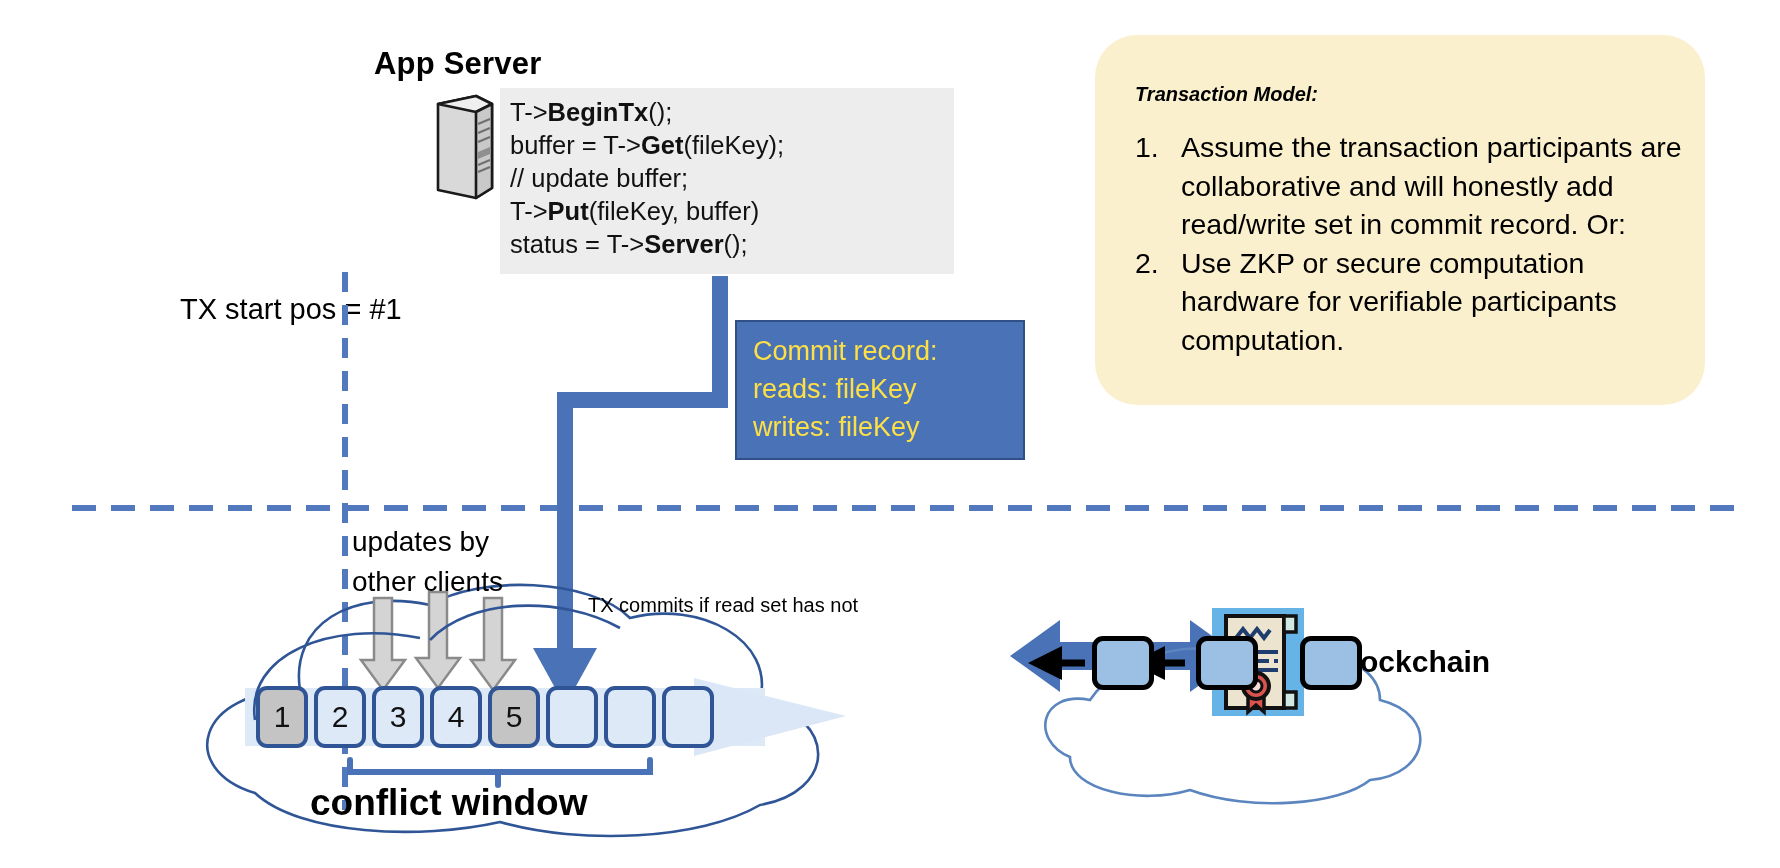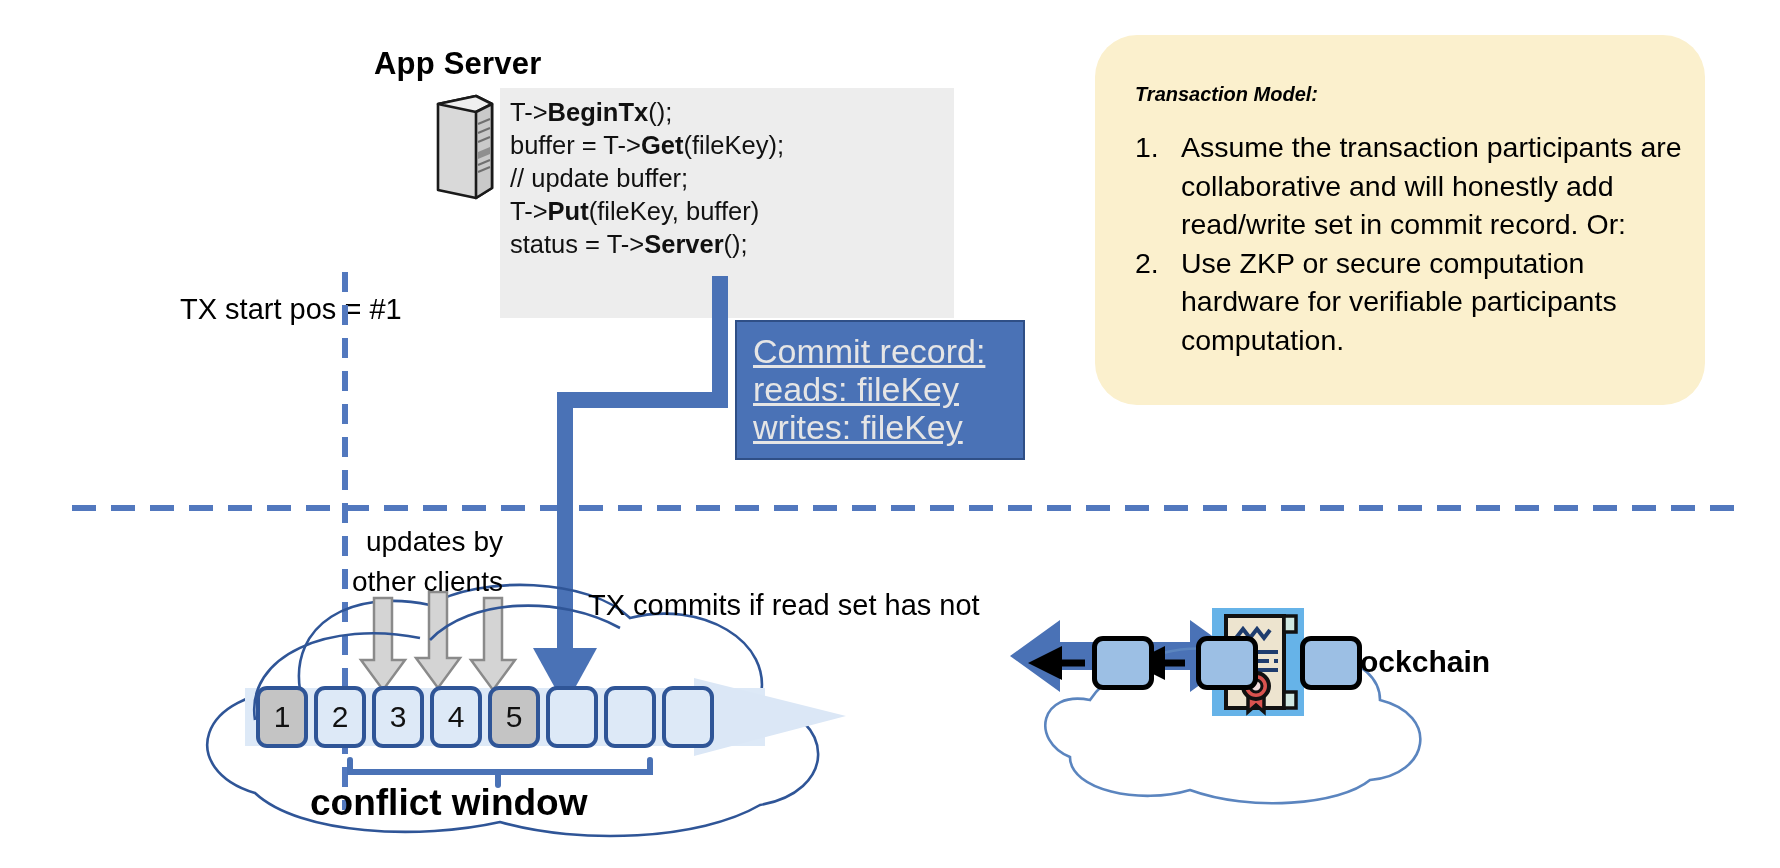--- a/index.html
+++ b/index.html
@@ -14,21 +14,21 @@
   .abs{position:absolute;}
 
   
   #app-server-title{
     left:360px;top:46px;
     font-size:31px;font-weight:bold;letter-spacing:.2px;margin-left:14px;
   }
   #server-icon{left:430px;top:92px;width:70px;height:110px;}
 
   #code-box{
-    left:500px;top:88px;width:454px;height:230px;
+    left:500px;top:88px;width:454px;height:186px;
     background:#ededed;
     padding:8px 0 0 10px;
     box-sizing:border-box;
   }
   #code-box .line{
     font-size:25.5px;line-height:33px;white-space:pre;color:#111;
   }
   #code-box .line b{font-weight:bold;}
 
   
@@ -51,36 +51,36 @@
 
   
   #commit-record-box{
     left:735px;top:320px;width:290px;height:140px;
     background:#4a72b6;
     border:2px solid #2f4f86;
     box-sizing:border-box;
     padding:10px 0 0 16px;
   }
   #commit-record-box .line{
-    font-size:34px;line-height:38px;color:#e5e5e5;white-space:pre;text-decoration:underline;
+    font-size:27px;line-height:38px;color:#fde047;white-space:pre;
   }
 
   
   #tx-start-label{
     left:180px;top:248px;
     font-size:29px;
     margin-top:45px;
   }
   #updates-label{
     left:352px;top:522px;
-    font-size:28px;line-height:40px;text-align:right;
+    font-size:28px;line-height:40px;
   }
   #commits-label{
     left:588px;top:583px;
-    font-size:29px;line-height:45px;
+    font-size:20px;line-height:45px;
   }
   #conflict-window-label{
     left:310px;top:782px;
     font-size:37px;font-weight:bold;
   }
   #blockchain-label{
     left:1330px;top:645px;
     font-size:30px;font-weight:bold;
   }
 

